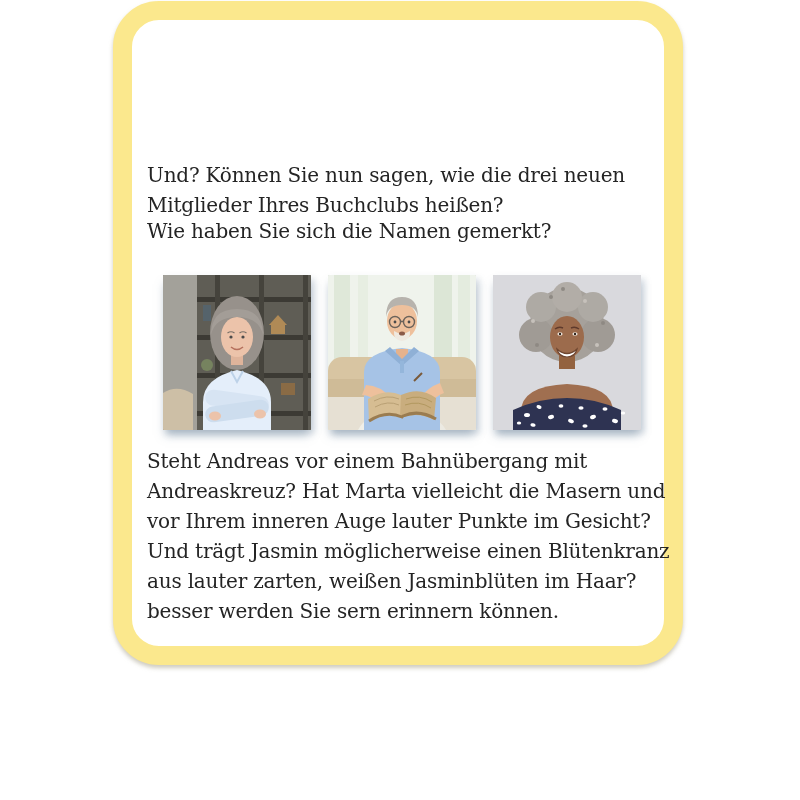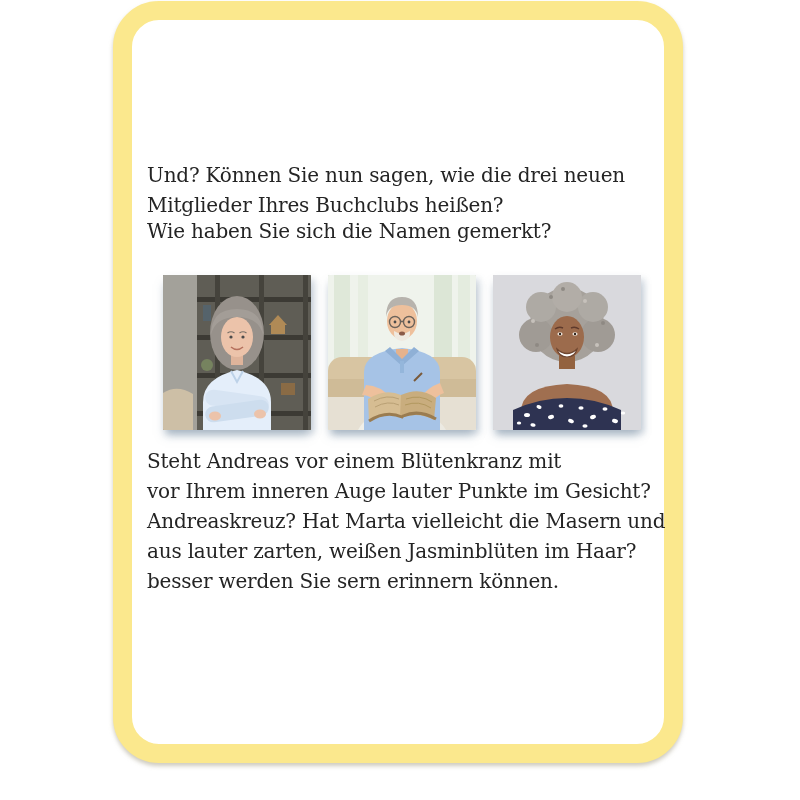--- a/index.html
+++ b/index.html
@@ -10,21 +10,21 @@
   html,body{margin:0;padding:0;}
   body{
     width:800px;height:800px;
     background:var(--bg);
     font-family:"DejaVu Serif","Liberation Serif",serif;
     overflow:hidden;position:relative;
   }
   .card{
     position:absolute;
     left:113px;top:1px;
-    width:570px;height:762px;
+    width:570px;height:664px;
     box-sizing:border-box;
     background:#ffffff;
     border:19px solid var(--border);
     border-radius:46px;
     box-shadow:0 3px 4px rgba(165,160,138,.55);
   }
   .textblock{
     position:absolute;
     left:15px;
     color:var(--text);
@@ -194,20 +194,21 @@
             <ellipse cx="26" cy="148" rx="2.2" ry="1.6" fill="#fff"></ellipse>
             <ellipse cx="130" cy="138" rx="2.2" ry="1.6" fill="#fff"></ellipse>
           </g>
         </g>
       </svg>
     </div>
 
   </div>
 
   <div class="textblock" id="association">
-      <div class="tline"><span>Steht </span><span class="b">Andreas</span><span> vor einem Blütenkranz mit</span></div>
+      <div class="tline"><span>Steht </span><span class="b">Andreas</span><span> vor einem Bahnübergang mit</span></div>
+      <div class="tline"><span class="b">Andreas</span><span>kreuz? Hat </span><span class="b">Ma</span><span>rta vielleicht die </span><span class="b">Ma</span><span>sern und</span></div>
       <div class="tline"><span>vor Ihrem inneren Auge lauter Punkte im Gesicht?</span></div>
-      <div class="tline"><span class="b">Andreas</span><span>kreuz? Hat </span><span class="b">Ma</span><span>rta vielleicht die </span><span class="b">Ma</span><span>sern und</span></div>
+      <div class="tline"><span>Und trägt </span><span class="b">Jasmin</span><span> möglicherweise einen Blütenkranz</span></div>
       <div class="tline"><span>aus lauter zarten, weißen </span><span class="b">Jasmin</span><span>blüten im Haar?</span></div>
       <div class="tline"><span>besser werden Sie sern erinnern können.</span></div>
     </div>
 
 </div>
 
 </body></html>

